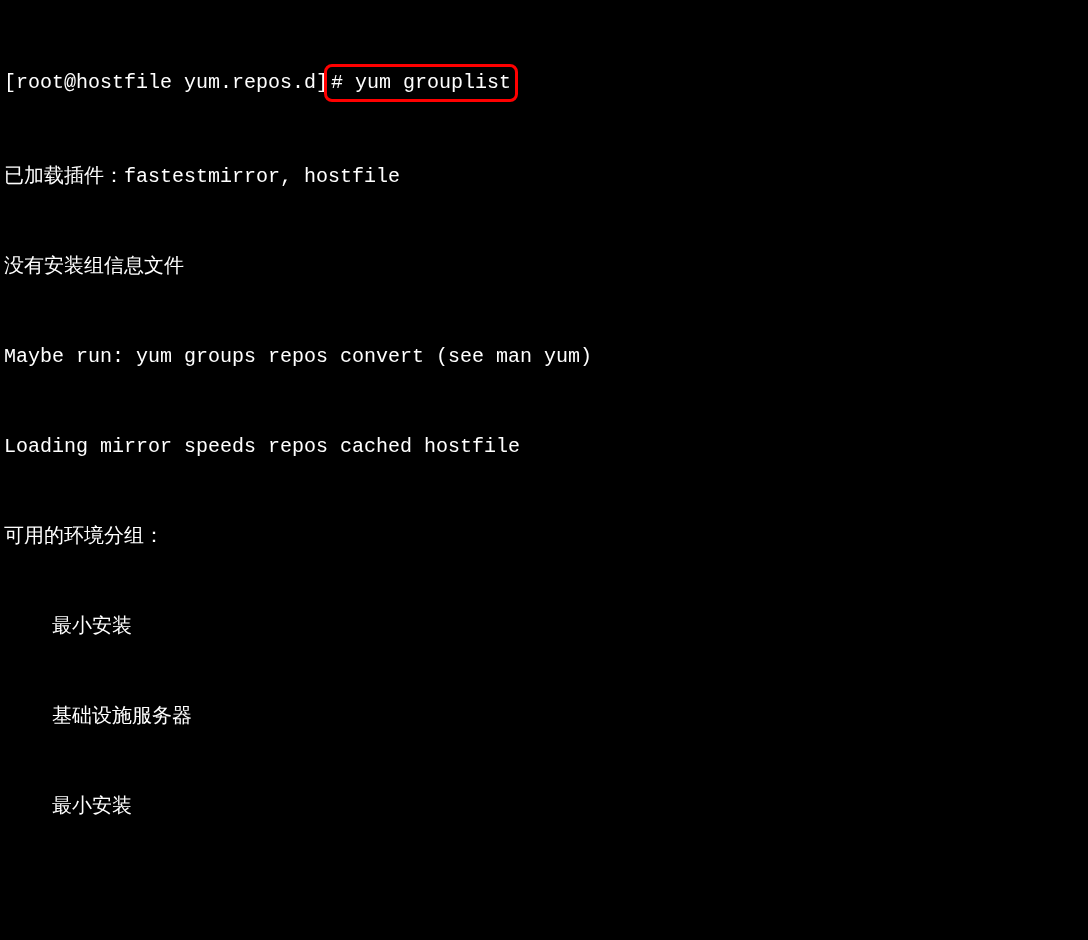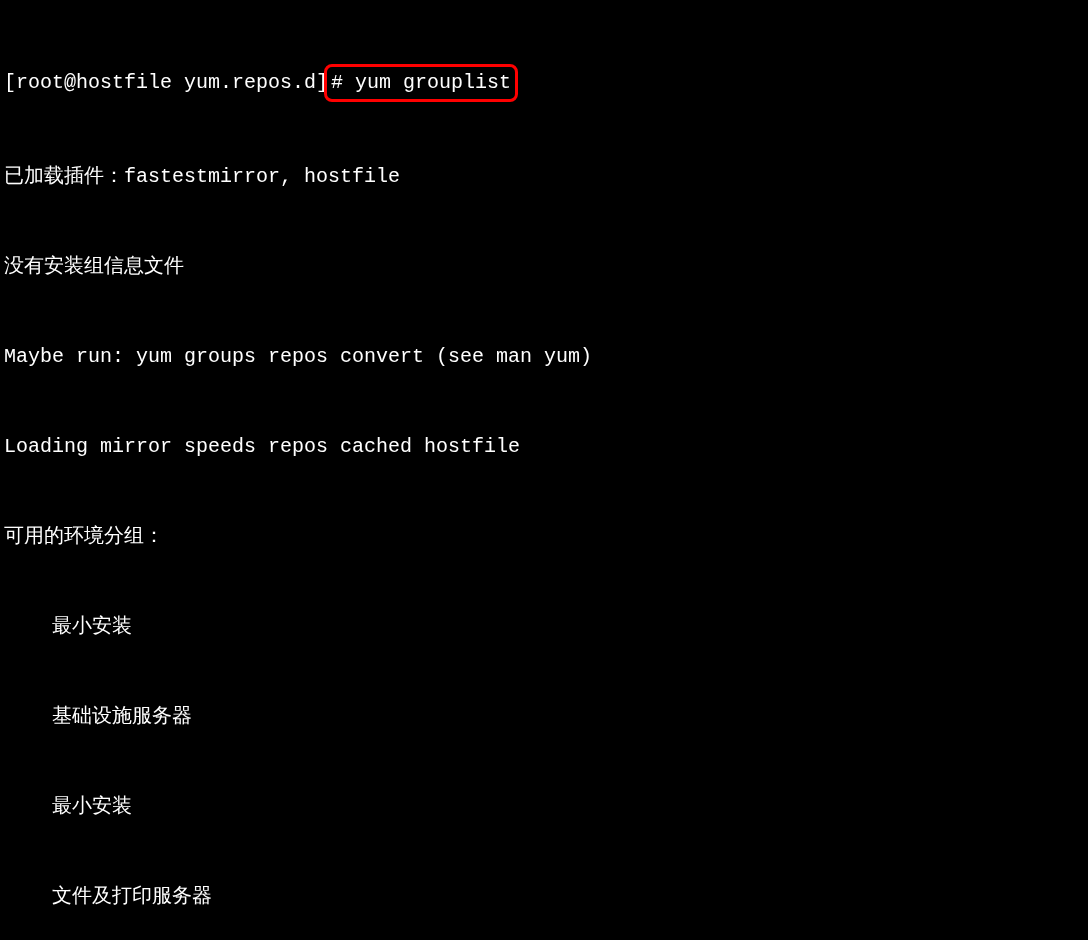--- a/index.html
+++ b/index.html
@@ -45,21 +45,20 @@
 <div class="terminal">
   <div class="line prompt-line"><span>[root@hostfile yum.repos.d]</span><span class="highlight-box"><span>#</span><span> yum grouplist</span></span></div>
   <div class="line">已加载插件：fastestmirror, hostfile</div>
   <div class="line">没有安装组信息文件</div>
   <div class="line">Maybe run: yum groups repos convert (see man yum)</div>
   <div class="line">Loading mirror speeds repos cached hostfile</div>
   <div class="line">可用的环境分组：</div>
   <div class="line indent">最小安装</div>
   <div class="line indent">基础设施服务器</div>
   <div class="line indent">最小安装</div>
-  <div class="line indent">文件及打印服务器</div>
   
   
   
   
   
   
   
   
   
   

